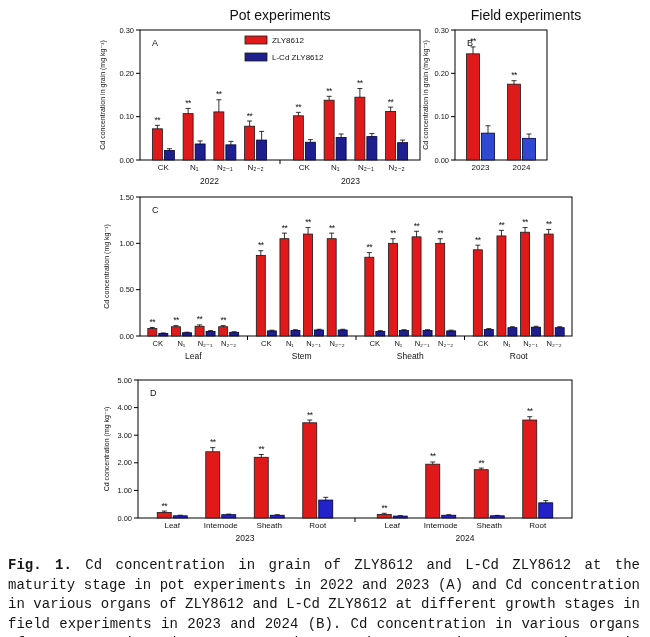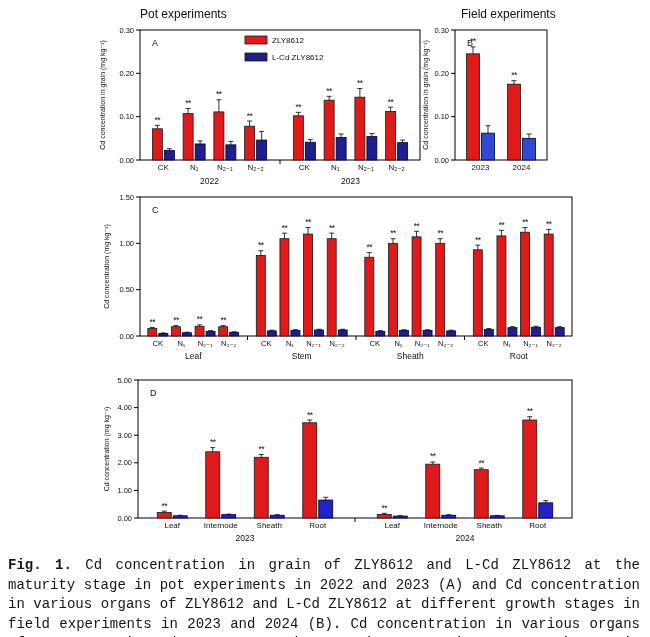--- a/index.html
+++ b/index.html
@@ -1,18 +1,18 @@
 <!DOCTYPE html>
 <html><head>
 <meta charset="utf-8">
 <style>
   html,body{margin:0;padding:0;background:#fff;}
   .fig{position:relative;width:650px;height:637px;background:#ffffff;
        font-family:"Liberation Sans","DejaVu Sans",sans-serif;overflow:hidden;}
-  .ptitle{position:absolute;font-size:12px;color:#111;}
+  .ptitle{position:absolute;font-size:14px;color:#111;text-align:center;}
   .panel{position:absolute;}
   .caption{position:absolute;left:8px;right:10px;top:556px;
            font-family:Liberation Mono, monospace;
            font-size:14px;line-height:1.40;text-align:justify;color:#151515;}
   .caption .figlab{font-weight:bold;}
   svg text{fill:#111;}
 </style>
 </head>
 <body>
 

